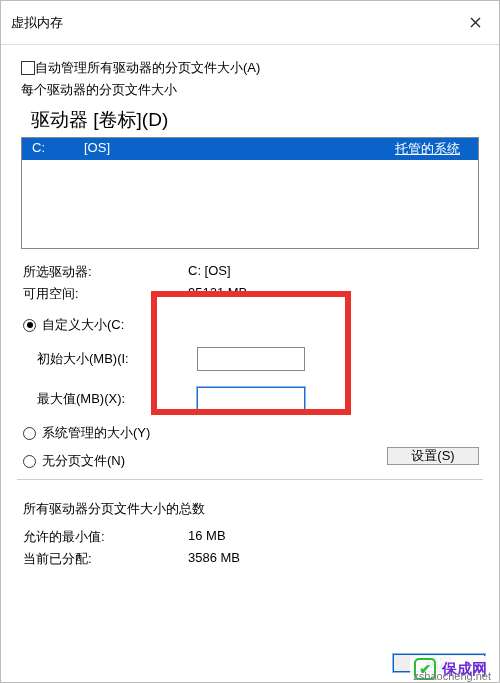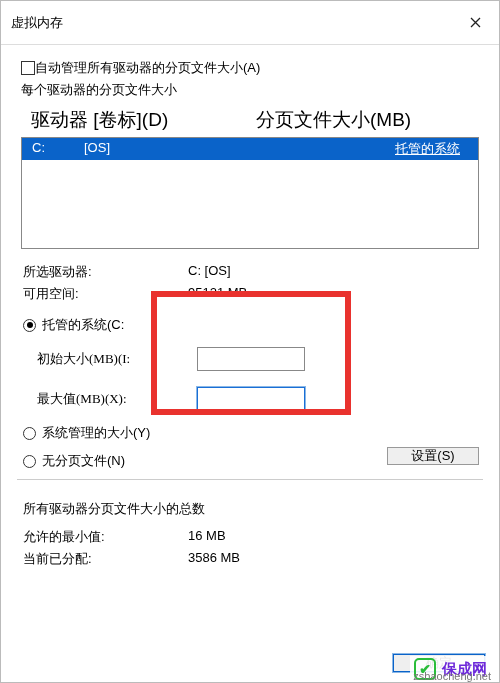--- a/index.html
+++ b/index.html
@@ -97,21 +97,20 @@
   .radio.checked::after {
     content:""; width:6px; height:6px; background:#000; border-radius:50%;
   }
   .size-inputs {
     margin-left: 14px;
   }
   .size-row {
     display: flex;
     align-items: center;
     padding: 8px 0;
-    font-family: Liberation Serif, serif;
   }
   .size-label { flex: 0 0 160px; }
   .size-input {
     width: 108px;
     height: 24px;
     border: 1px solid #888;
     background: #fff;
     padding: 1px 4px;
     font-family: inherit;
     font-size: 13px;
@@ -189,21 +188,20 @@
 
   <div class="checkbox-row">
     <span class="chkbox"></span>
     <span>自动管理所有驱动器的分页文件大小(A)</span>
   </div>
 
   <div class="label-sub">每个驱动器的分页文件大小</div>
 
   <div class="table-head">
     <span class="col-drive">驱动器 [卷标](D)</span>
-    <span class="col-pf">分页文件大小(MB)</span>
   </div>
 
   <div class="listbox">
     <div class="list-row">
       <span class="lr-drive">C:</span>
       <span class="lr-label">[OS]</span>
       <span class="lr-pf">托管的系统</span>
     </div>
   </div>
 
@@ -214,21 +212,21 @@
     </div>
     <div class="kv-row">
       <span class="kv-key">可用空间:</span>
       <span class="kv-val">95121 MB</span>
     </div>
   </div>
 
   <div class="radio-section">
     <div class="radio-row">
       <span class="radio checked"></span>
-      <span>托管的系统(C:</span>
+      <span>自定义大小(C:</span>
     </div>
 
     <div class="size-inputs">
       <div class="size-row">
         <span class="size-label">初始大小(MB)(I:</span>
         <input class="size-input" value="" style="">
       </div>
       <div class="size-row">
         <span class="size-label">最大值(MB)(X):</span>
         <input class="size-input focused" value="" style="">

